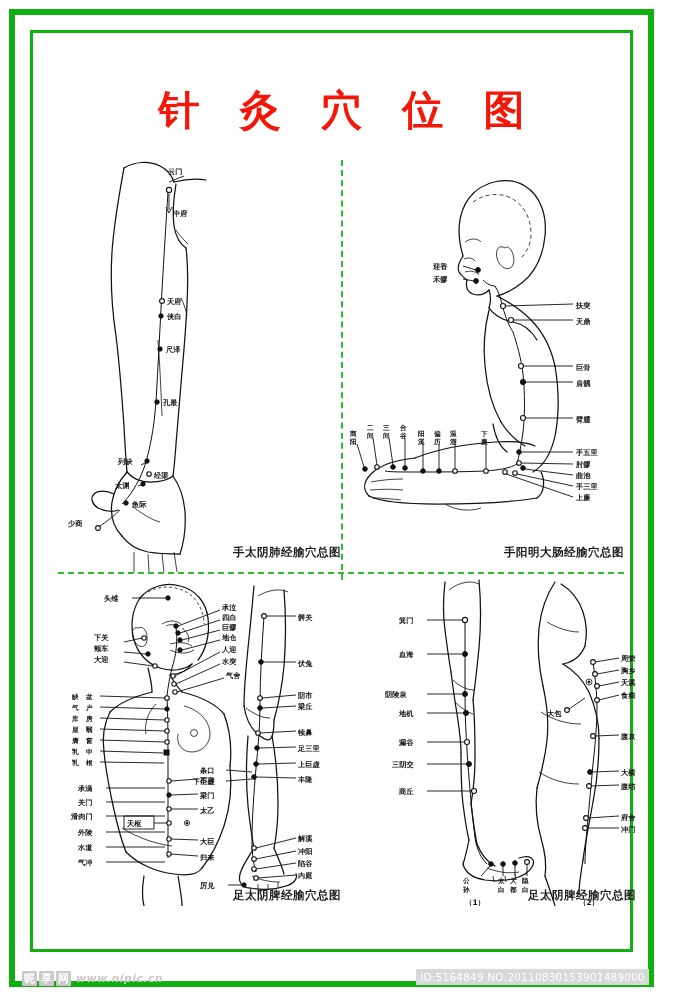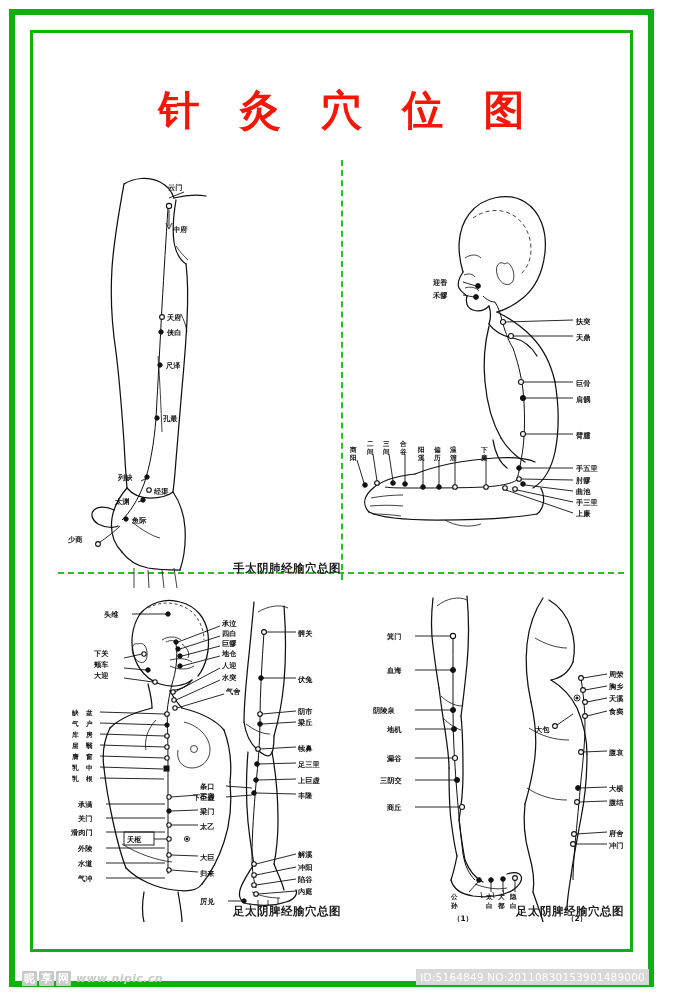--- a/index.html
+++ b/index.html
@@ -45,34 +45,34 @@
     left: 0; top: 83px; width: 683px;
     text-align: center;
     font-family: "DejaVu Sans", "Liberation Sans", sans-serif;
     font-size: 41px;
     font-weight: bold;
     letter-spacing: 13px;
     color: #f41606;
     text-indent: 13px;
   }
   
-  .panel { position: absolute; margin-top: 16px; }
+  .panel { position: absolute; }
   .panel-caption {
     position: absolute;
     width: 100%;
     text-align: right;
     font-size: 11.5px;
     font-weight: bold;
     color: #1a1a1a;
     letter-spacing: 0.5px;
   }
   #panel1 { left: 48px;  top: 160px; width: 293px; height: 412px; }
   #panel2 { left: 345px; top: 160px; width: 279px; height: 412px; }
   #panel3 { left: 48px;  top: 576px; width: 293px; height: 330px; }
-  #panel4 { left: 345px; top: 576px; width: 279px; height: 330px; }
+  #panel4 { left: 357px; top: 576px; width: 279px; height: 330px; }
 
   .art { position: absolute; left: 0; top: 0; width: 100%; height: 100%; }
   .art svg { display: block; width: 100%; height: 100%; }
 
   
   svg text {
     font-family: "DejaVu Sans", "Liberation Sans", sans-serif;
     fill: #111111;
     font-weight: bold;
   }
@@ -332,20 +332,21 @@
         <path class="lead" d="M32 305 L28 278"></path>
         <text class="lbl2" x="22" y="270">二</text>
         <text class="lbl2" x="22" y="278">间</text>
 
         <circle class="pt-filled" cx="20" cy="309" r="2.3"></circle>
         <path class="lead" d="M19 307 L12 284"></path>
         <text class="lbl2" x="5" y="276">商</text>
         <text class="lbl2" x="5" y="284">阳</text>
       </svg>
     </div>
+    <div class="panel-caption" style="top:385px">手阳明大肠经腧穴总图</div>
   </div>
 
   <div class="panel" id="panel3">
     <div class="art">
       <svg viewBox="0 0 293 330" preserveAspectRatio="xMidYMid meet">
 
         <path class="body" d="M92 22 C84 34 82 50 86 64 C90 78 100 88 112 92 C124 96 136 94 144 88"></path>
         <path class="body" d="M92 22 C102 10 118 6 132 10 C148 14 158 26 160 42 C162 58 158 74 150 84"></path>
         <path class="thin" style="stroke-dasharray:3 2.5" d="M100 16 C114 8 132 10 144 20 C152 28 156 38 156 48"></path>
 

